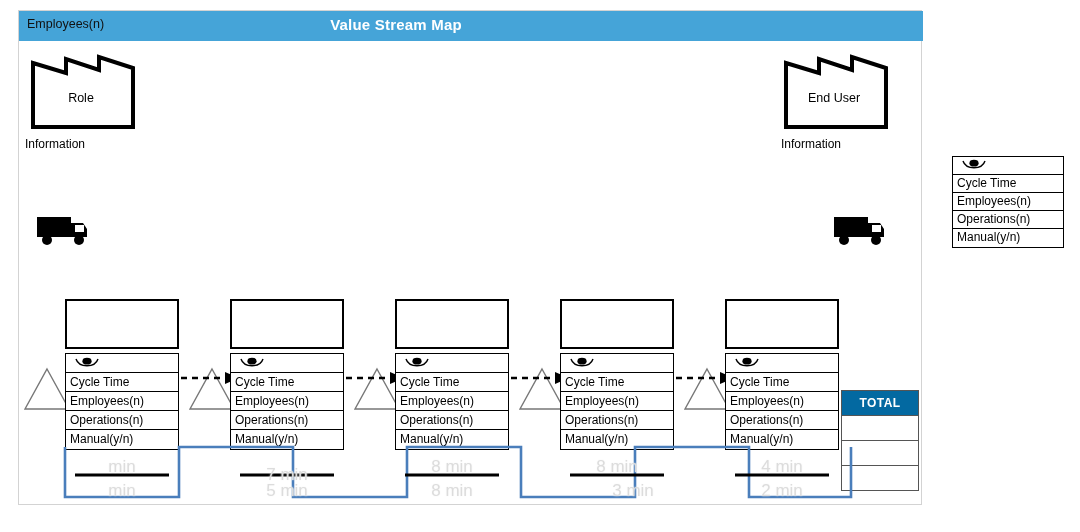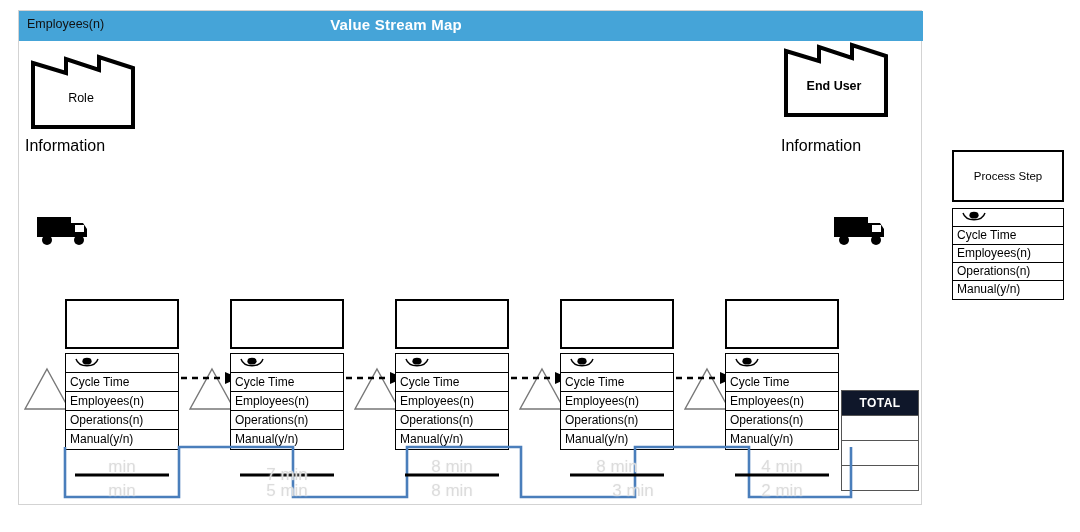--- a/index.html
+++ b/index.html
@@ -18,21 +18,21 @@
   .banner-left{position:absolute;left:8px;top:6px;font-size:12.5px;color:#111;}
   .banner-title{position:absolute;left:0;top:5px;width:904px;text-align:center;
                 font-size:15px;font-weight:bold;color:#ffffff;
                 transform:translateX(-75px);letter-spacing:.2px;}
 
   
   .factory{position:absolute;width:135px;height:82px;}
   .factory svg{display:block;width:135px;height:82px;}
   .factory .flabel{position:absolute;left:0;top:42px;width:135px;text-align:center;
                    font-size:12.5px;color:#000;}
-  .info-label{position:absolute;font-size:16px;color:#000;}
+  .info-label{position:absolute;font-size:12px;color:#000;}
 
   
   .truck{position:absolute;width:56px;height:36px;}
   .truck svg{display:block;}
 
   
   .pstep{position:absolute;width:114px;}
   .pbox{width:114px;height:50px;border:2.5px solid #000;box-sizing:border-box;background:#fff;}
   .ptable{width:114px;margin-top:4px;border:1.5px solid #000;box-sizing:border-box;background:#fff;}
   .prow{height:19px;line-height:18px;border-bottom:1px solid #000;
@@ -52,21 +52,21 @@
 
   
   .ladder{position:absolute;left:0;top:0;width:904px;height:495px;
           pointer-events:none;}
 
   .tl-val{position:absolute;font-size:17px;color:#dcdcdc;text-align:center;
           white-space:nowrap;text-shadow:0 0 2px #f4f4f4;}
 
   
   .totalbox{position:absolute;width:78px;border:1px solid #555;box-sizing:border-box;background:#fff;}
-  .total-head{height:24px;line-height:24px;background:#0f172a;color:#fff;
+  .total-head{height:24px;line-height:24px;background:#0369a1;color:#fff;
               font-size:12px;font-weight:bold;text-align:center;letter-spacing:.4px;}
   .total-row{height:24px;border-top:1px solid #555;background:#fff;}
 
   
   .legend{position:absolute;left:952px;top:150px;width:116px;}
   .lg-box{width:112px;height:52px;border:2.5px solid #000;box-sizing:border-box;
           background:#fff;display:flex;align-items:center;justify-content:center;
           font-size:11.5px;color:#000;}
   .lg-table{width:112px;margin-top:6px;border:1.5px solid #000;box-sizing:border-box;background:#fff;}
   .lg-row{height:18px;line-height:17px;border-bottom:1px solid #000;
@@ -87,21 +87,21 @@
     </div>
 
     <div class="factory" style="left:10px;top:38px;">
       <svg viewBox="0 0 135 82">
         <path d="M4,78 L4,14 L37,24 L37,10 L70,21 L70,8 L104,19 L104,78 Z" fill="#fff" stroke="#000" stroke-width="4" stroke-linejoin="miter"></path>
       </svg>
       <div class="flabel" style="width:104px;">Role</div>
     </div>
     <div class="info-label" style="left:6px;top:126px;">Information</div>
 
-    <div class="factory" style="left:763px;top:26px;font-weight:bold;">
+    <div class="factory" style="left:763px;top:38px;">
       <svg viewBox="0 0 135 82">
         <path d="M4,78 L4,14 L37,24 L37,10 L70,21 L70,8 L104,19 L104,78 Z" fill="#fff" stroke="#000" stroke-width="4" stroke-linejoin="miter"></path>
       </svg>
       <div class="flabel" style="width:104px;">End User</div>
     </div>
     <div class="info-label" style="left:762px;top:126px;">Information</div>
 
     <div class="truck" style="left:16px;top:202px;">
       <svg width="56" height="36" viewBox="0 0 56 36">
         <rect x="2" y="4" width="34" height="20" fill="#000"></rect>
@@ -293,23 +293,20 @@
 
     <div class="tl-val" style="left:551px;top:446px;width:94px;">8 min</div>
     <div class="tl-val" style="left:567px;top:470px;width:94px;">3 min</div>
 
     <div class="tl-val" style="left:716px;top:446px;width:94px;">4 min</div>
     <div class="tl-val" style="left:716px;top:470px;width:94px;">2 min</div>
 
   </div>
 
   <div class="legend">
-    <div class="lg-box">
-      <span>Process Step</span>
-    </div>
     <div class="lg-table">
       <div class="lg-row eye">
         <svg class="eye-ico" width="26" height="13" viewBox="0 0 26 13">
           <path d="M2,3 C5,12 21,12 24,3" fill="none" stroke="#000" stroke-width="1.4"></path>
           <ellipse cx="13" cy="5.2" rx="4.6" ry="3.4" fill="#000"></ellipse>
         </svg>
       </div>
       <div class="lg-row">Cycle Time</div>
       <div class="lg-row">Employees(n)</div>
       <div class="lg-row">Operations(n)</div>

